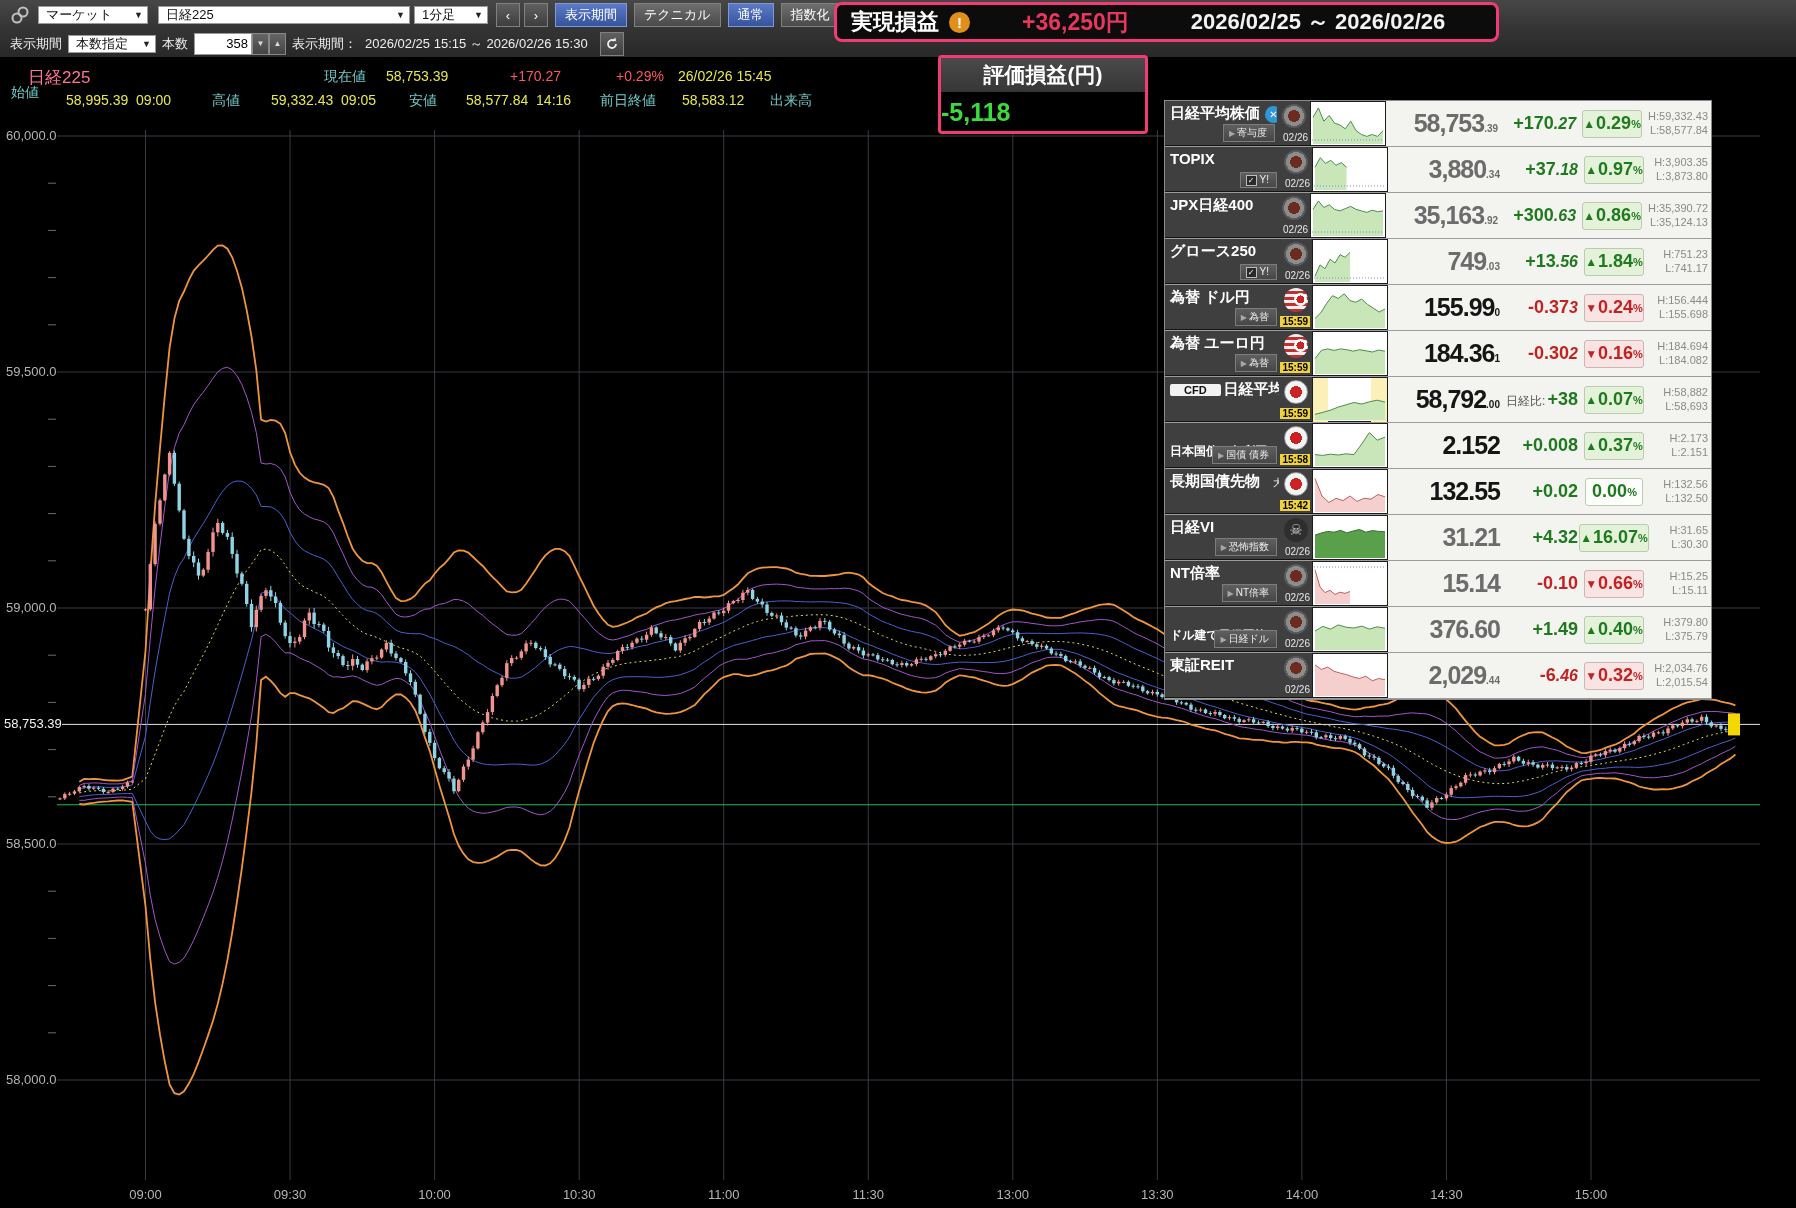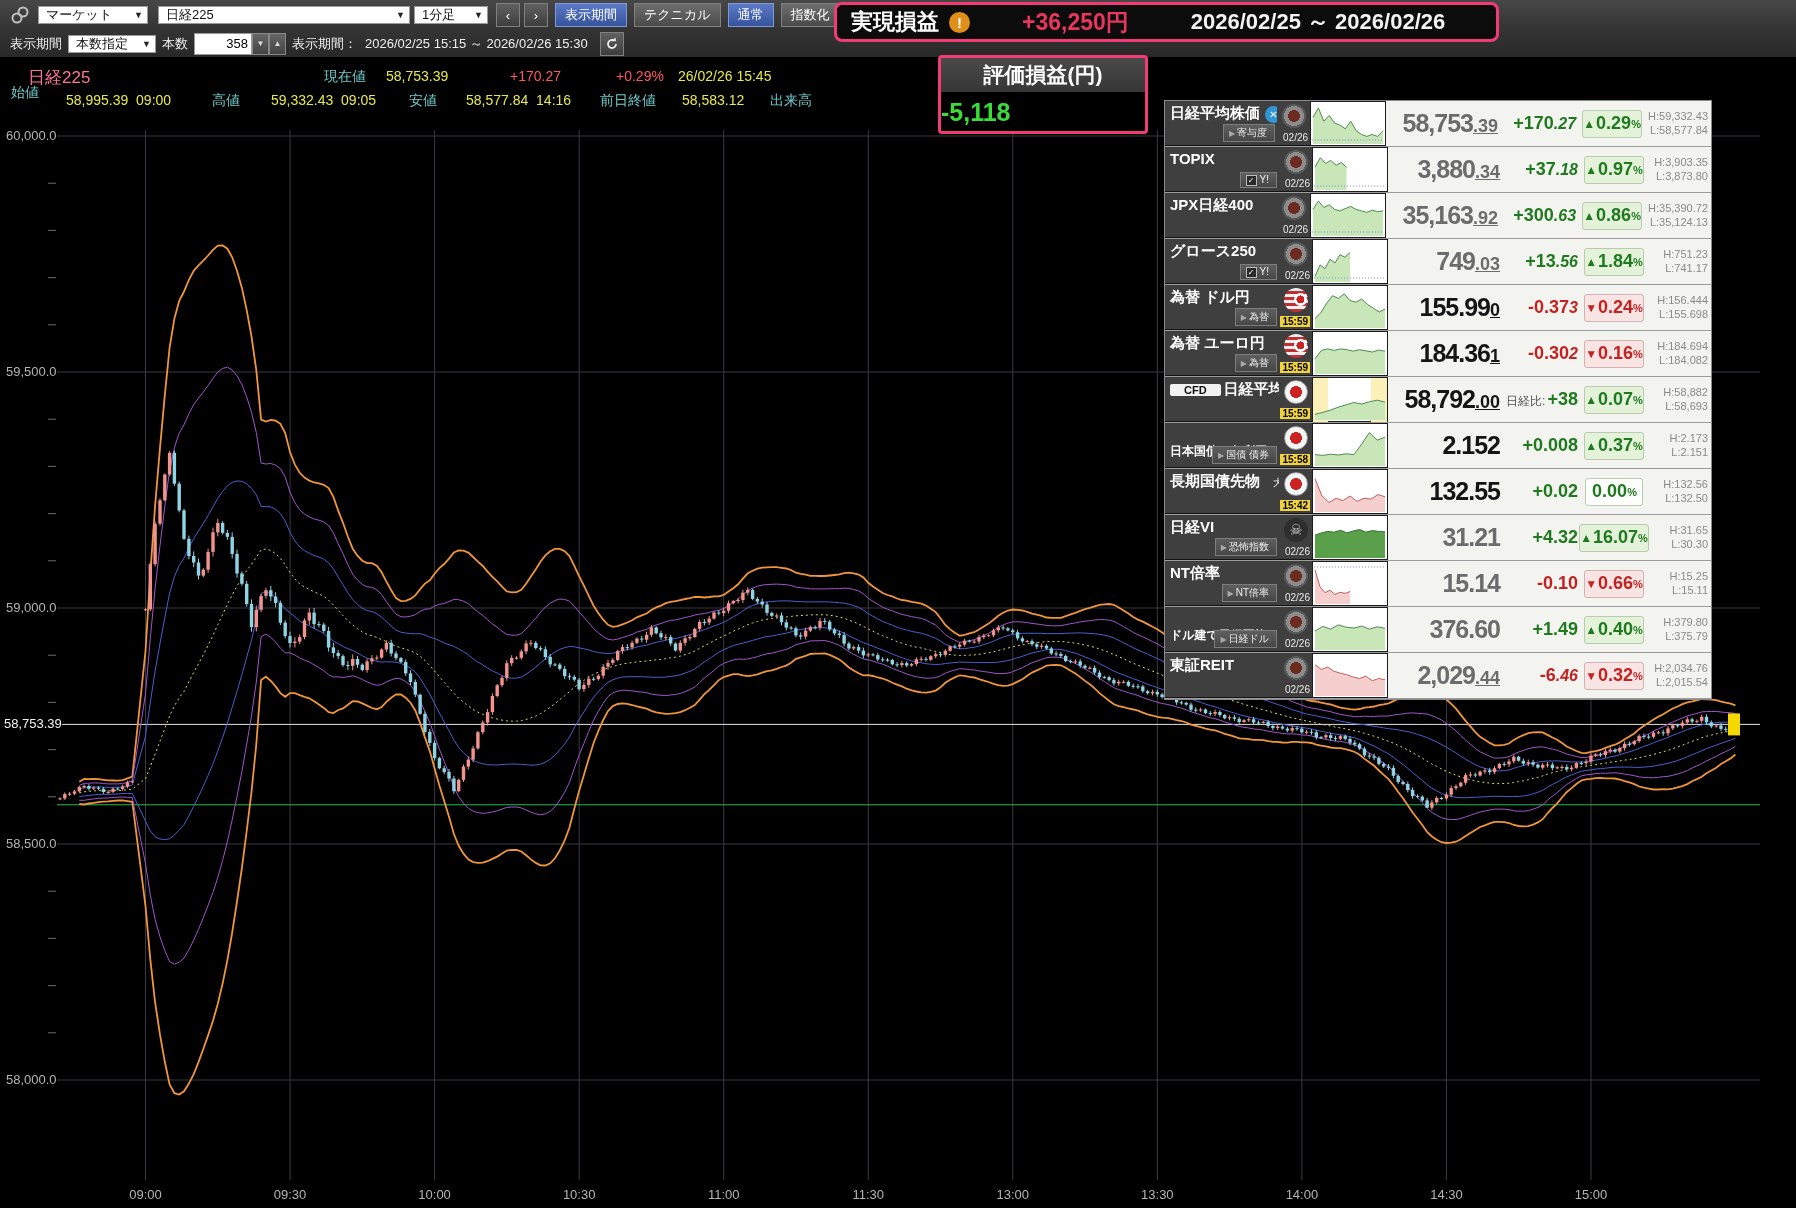--- a/index.html
+++ b/index.html
@@ -52,21 +52,21 @@
   .icon-c{position:absolute;right:4px;top:3px;width:24px;height:24px;border-radius:50%;}
   .ic-record{background:radial-gradient(circle at 50% 50%, #6d2a1e 0 6px, #8c8c8c 6px 10px, #5a5a5a 10px);}
   .ic-jp{background:radial-gradient(circle at 50% 50%, #cc2222 0 6px, #f5f5f5 6px);border:1px solid #999;box-sizing:border-box;}
   .ic-usjp{background:repeating-linear-gradient(0deg,#c03030 0 3px,#eee 3px 6px);position:absolute;overflow:hidden;}
   .ic-usjp:after{content:"";position:absolute;right:1px;top:5px;width:13px;height:13px;border-radius:50%;background:radial-gradient(circle,#cc2222 0 4px,#fff 4px);}
   .ic-skull{background:#2e2e2e;color:#c8c8c8;font-size:15px;text-align:center;line-height:24px;}
   .wspark{width:76px;background:#fff;border:1px solid #1c1c1c;box-sizing:border-box;border-bottom:1px solid #1c1c1c;}
   .wlight{flex:1;display:flex;align-items:center;}
   .wprice{width:112px;text-align:right;font-weight:bold;color:#6c6c6c;white-space:nowrap;}
   .wprice .pint{font-size:25px;letter-spacing:-1px;}
-  .wprice .pdec{font-size:18px;text-decoration:underline;}
+  .wprice .pdec{font-size:10px;}
   .wprice.dark{color:#151515;}
   .wchg{width:78px;text-align:right;font-weight:bold;font-size:18px;white-space:nowrap;}
   .wchg .cdec{font-size:16px;font-style:italic;}
   .up{color:#1f7a1f;} .down{color:#c32222;}
   .cmp{color:#555;font-size:12px;font-weight:normal;margin-right:2px;}
   .wpct{width:72px;display:flex;justify-content:center;}
   .pctbox{min-width:58px;height:28px;border:1px solid #bfbfbf;border-radius:3px;display:flex;align-items:center;justify-content:center;font-weight:bold;font-size:18px;box-sizing:border-box;}
   .pctbox.up{background:#e4f2da;border-color:#b9ccb0;}
   .pctbox.down{background:#f9e4e4;border-color:#d2b2b2;}
   .pctbox.flat{background:#fdfdfb;}

